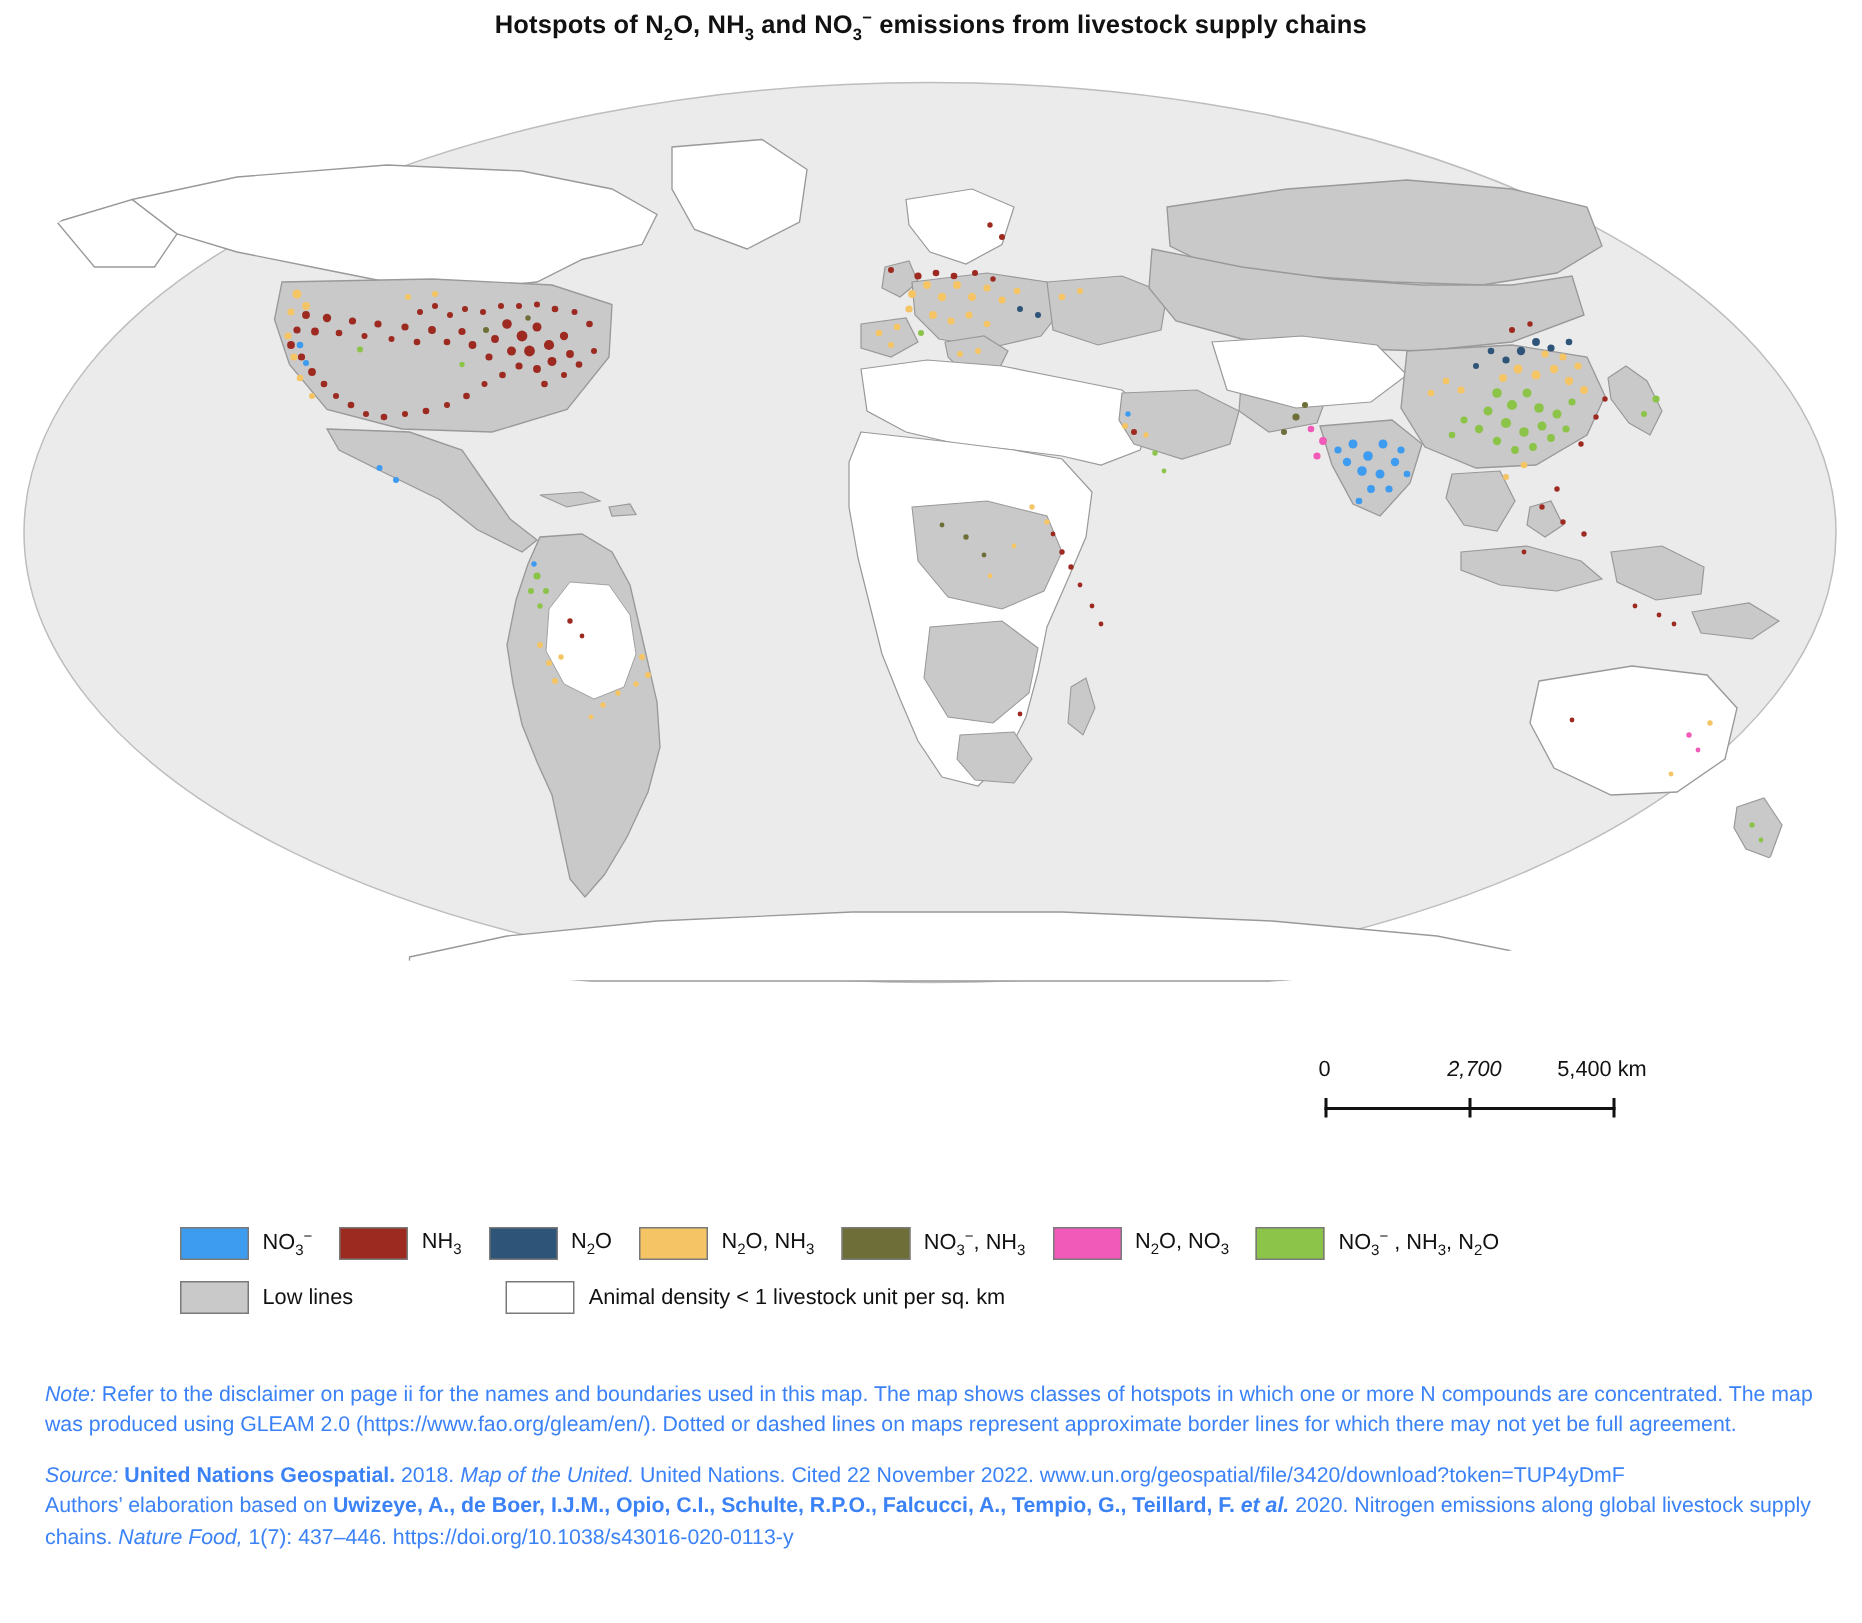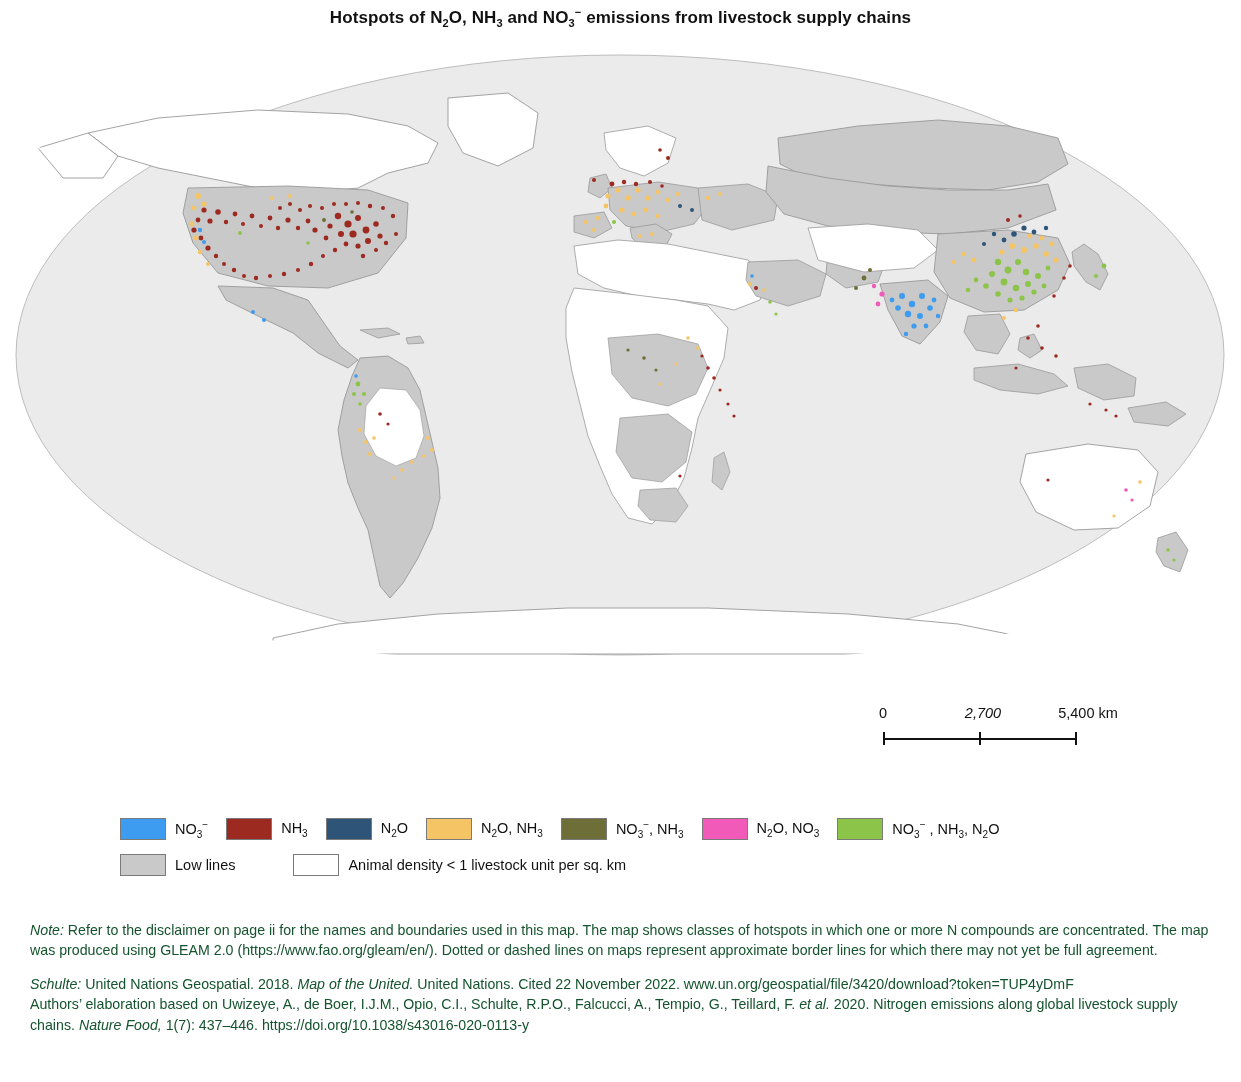--- a/index.html
+++ b/index.html
@@ -59,21 +59,21 @@
     color: #111;
   }
   .scalebar .labels span {
     position: absolute;
     top: 0;
     transform: translateX(-50%);
     white-space: nowrap;
   }
   .scalebar .lab0 { left: 8px; }
   .scalebar .lab1 { left: 108px; font-style: italic; }
-  .scalebar .lab2 { left: 213px; }
+  .scalebar .lab2 { left: 193px; }
   .scalebar .bar {
     position: absolute;
     top: 27px;
     left: 8px;
     width: 194px;
     height: 12px;
   }
   .scalebar .bar .line {
     position: absolute;
     top: 6px;
@@ -127,27 +127,27 @@
   }
 
   
   .notes {
     position: absolute;
     left: 30px;
     top: 920px;
     width: 1185px;
     font-size: 14.2px;
     line-height: 1.42;
-    color: #14532d;
+    color: #3b82f6;
   }
   .notes p {
     margin: 0 0 14px 0;
   }
   .notes .it { font-style: italic; }
-  .notes .bd { font-weight: normal; }
+  .notes .bd { font-weight: bold; }
 </style>
 </head>
 <body>
 
 <div class="page">
 
   <div class="title">
     <span>Hotspots of N<sub>2</sub>O, NH<sub>3</sub> and NO<sub>3</sub><sup>−</sup> emissions from livestock supply chains</span>
   </div>
 
@@ -579,26 +579,26 @@
       <div class="legend-item">
         <div class="swatch" style="background:#8cc449"></div>
         <div class="legend-label">NO<sub>3</sub><sup>−</sup> , NH<sub>3</sub>, N<sub>2</sub>O</div>
       </div>
     </div>
     <div class="legend-row">
       <div class="legend-item">
         <div class="swatch" style="background:#c9c9c9"></div>
         <div class="legend-label">Low lines</div>
       </div>
-      <div class="legend-item" style="margin-left:40px">
+      <div class="legend-item" style="margin-left:84px">
         <div class="swatch" style="background:#ffffff"></div>
         <div class="legend-label">Animal density &lt; 1 livestock unit per sq. km</div>
       </div>
     </div>
   </div>
 
   <div class="notes">
     <p><span class="it">Note:</span><span> Refer to the disclaimer on page ii for the names and boundaries used in this map. The map shows classes of hotspots in which one or more N compounds are concentrated. The map was produced using GLEAM 2.0 (https://www.fao.org/gleam/en/). Dotted or dashed lines on maps represent approximate border lines for which there may not yet be full agreement.</span></p>
-    <p><span class="it">Schulte:</span> <span class="bd">United Nations Geospatial.</span><span> 2018. </span><span class="it">Map of the United.</span><span> United Nations. Cited 22 November 2022. www.un.org/geospatial/file/3420/download?token=TUP4yDmF</span><br>
+    <p><span class="it">Source:</span> <span class="bd">United Nations Geospatial.</span><span> 2018. </span><span class="it">Map of the United.</span><span> United Nations. Cited 22 November 2022. www.un.org/geospatial/file/3420/download?token=TUP4yDmF</span><br>
     <span>Authors’ elaboration based on </span><span class="bd">Uwizeye, A., de Boer, I.J.M., Opio, C.I., Schulte, R.P.O., Falcucci, A., Tempio, G., Teillard, F. </span><span class="bd it">et al.</span><span> 2020. Nitrogen emissions along global livestock supply chains. </span><span class="it">Nature Food,</span><span> 1(7): 437–446. https://doi.org/10.1038/s43016-020-0113-y</span></p>
   </div>
 
 </div>
 
 </body></html>

